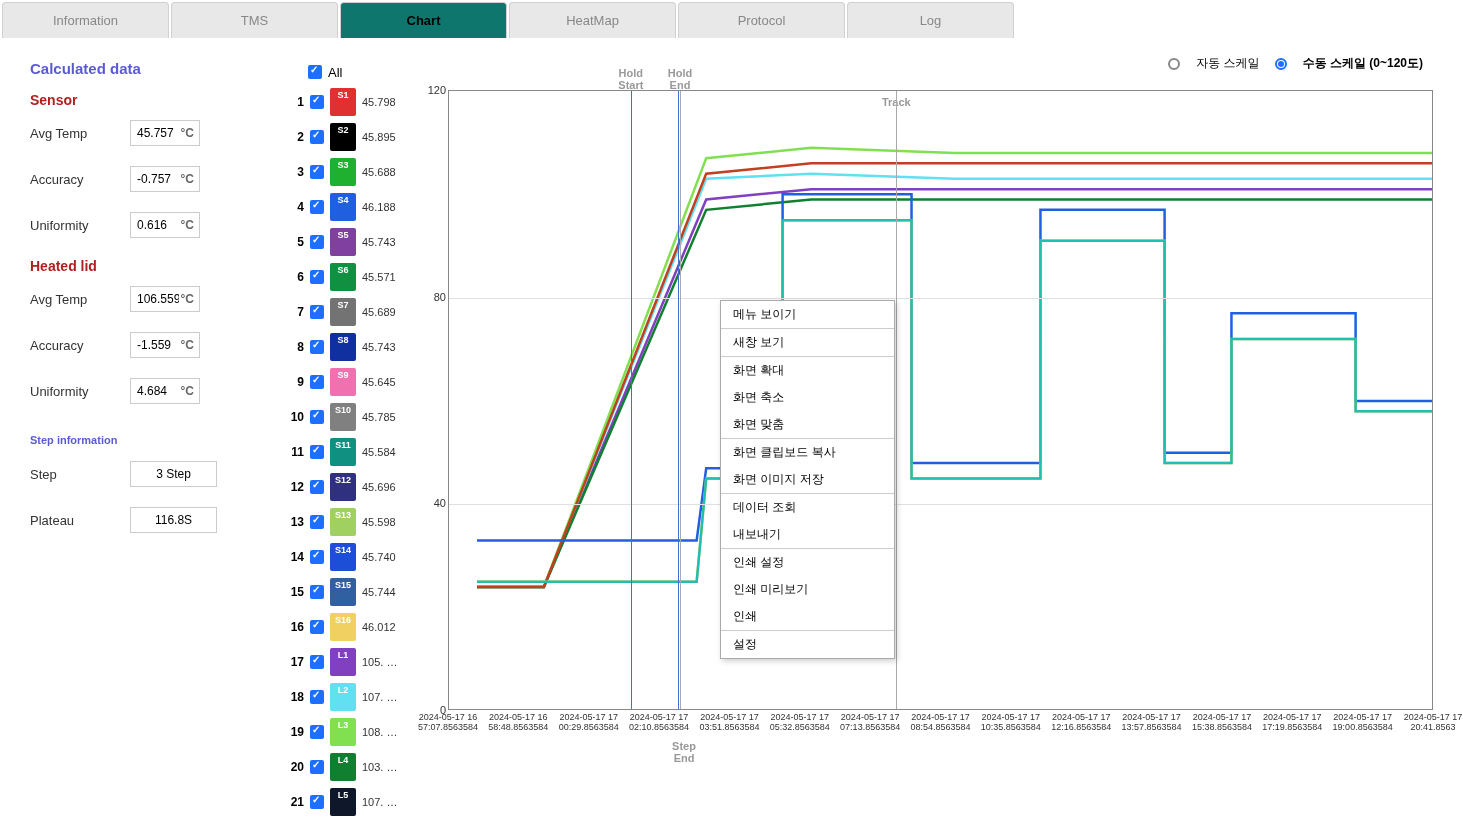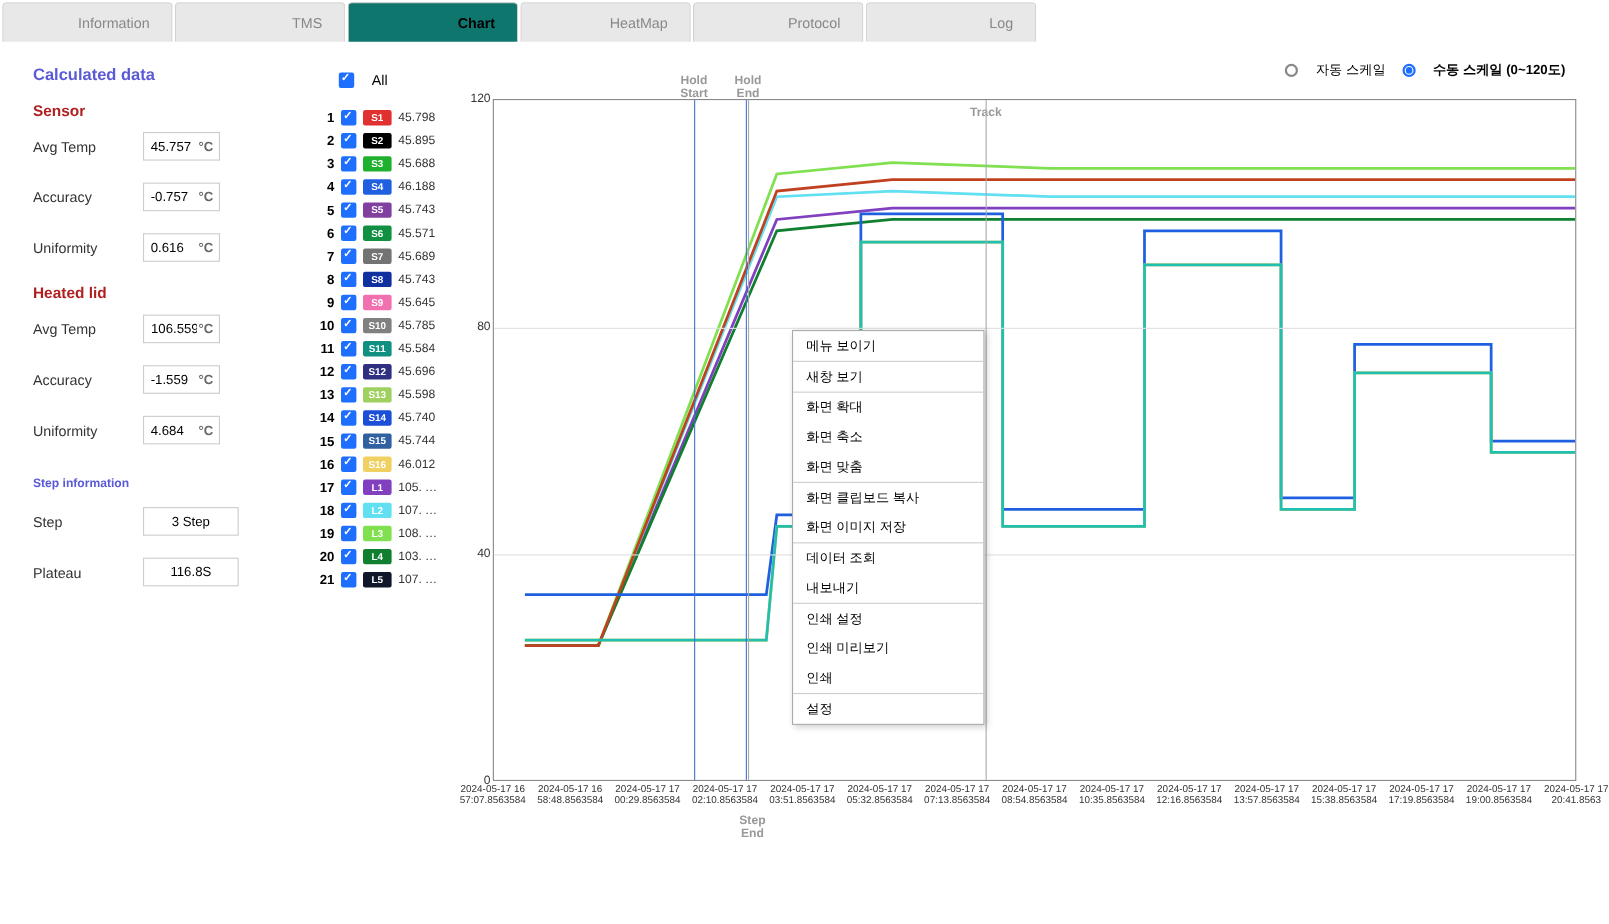--- a/index.html
+++ b/index.html
@@ -1,38 +1,38 @@
 <!DOCTYPE html>
 <html><head>
 <meta charset="utf-8">
 <style>
 *{box-sizing:border-box;font-family:Arial,sans-serif}
 body{margin:0;padding:0;background:#fff;font-size:13px}
 .app{width:1463px;height:840px;position:relative}
 .tabs{display:flex;gap:2px;padding:2px}
-.tab{background:#e8e8e8;border:1px solid #d0d0d0;border-bottom:none;padding:10px 20px;width:155px;text-align:right;color:#888;cursor:pointer;border-radius:4px 4px 0 0}
+.tab{background:#e8e8e8;border:1px solid #d0d0d0;border-bottom:none;padding:10px 20px;width:167px;text-align:center;color:#888;cursor:pointer;border-radius:4px 4px 0 0}
 .tab.active{background:#0f766e;color:#000;font-weight:bold}
 .content{display:flex;padding:20px 30px}
 .left{width:260px}
 .h1{color:#5a5ad6;font-weight:bold;font-size:15px;margin-bottom:15px}
 .h2{color:#b02020;font-weight:bold;font-size:14px;margin-bottom:12px;margin-top:5px}
 .h3{color:#5a5ad6;font-weight:bold;font-size:11px;margin:30px 0 15px}
 .row{display:flex;align-items:center;margin-bottom:20px}
 .lbl{width:100px;color:#333;font-size:13px}
 .inpwrap{position:relative;display:inline-block}
 .inp{width:70px;border:1px solid #ccc;padding:5px 20px 5px 6px;font-size:12px;text-align:left}
 .unit{position:absolute;right:6px;top:50%;transform:translateY(-50%);color:#666;font-size:12px;font-weight:bold}
 .inp2{width:87px;border:1px solid #ccc;padding:5px 6px;font-size:12px;text-align:center}
 .legend{width:130px;padding-top:5px}
-.lg-all{display:flex;align-items:flex-end;gap:16px;margin-bottom:20px;padding-left:18px}
+.lg-all{display:flex;align-items:flex-start;gap:6px;margin-bottom:8px;padding-left:18px}
 .lg-item{display:flex;align-items:center;gap:6px;margin-bottom:7px;font-size:12px}
 .lg-idx{width:14px;text-align:right;font-weight:bold}
 .chk{width:14px;height:14px;background:#1e6fff;border-radius:2px;position:relative;display:inline-block}
 .chk::after{content:"✓";color:#fff;font-size:10px;position:absolute;top:-1px;left:2px;font-weight:bold}
-.tag{width:26px;height:14px;border-radius:2px;color:#fff;font-size:9px;text-align:center;line-height:14px;font-weight:bold}
+.tag{width:26px;height:28px;border-radius:2px;color:#fff;font-size:9px;text-align:center;line-height:14px;font-weight:bold}
 .lg-val{color:#333;font-size:11px}
 .chartarea{flex:1;position:relative}
 .scale{position:absolute;top:-5px;right:10px;display:flex;gap:15px;font-size:12px}
 .radio{display:flex;align-items:center;gap:16px}
 .rdot{width:12px;height:12px;border:2px solid #888;border-radius:50%}
 .rdot.on{border-color:#1e6fff}
 .rdot.on::after{content:"";display:block;width:6px;height:6px;background:#1e6fff;border-radius:50%;margin:1px}
 .plot{position:absolute;top:30px;left:0;right:0;bottom:0}
 .yaxis{position:absolute;left:0;top:0;height:620px;width:28px}
 .ytick{position:absolute;right:2px;font-size:11px;color:#333;transform:translateY(-50%)}

